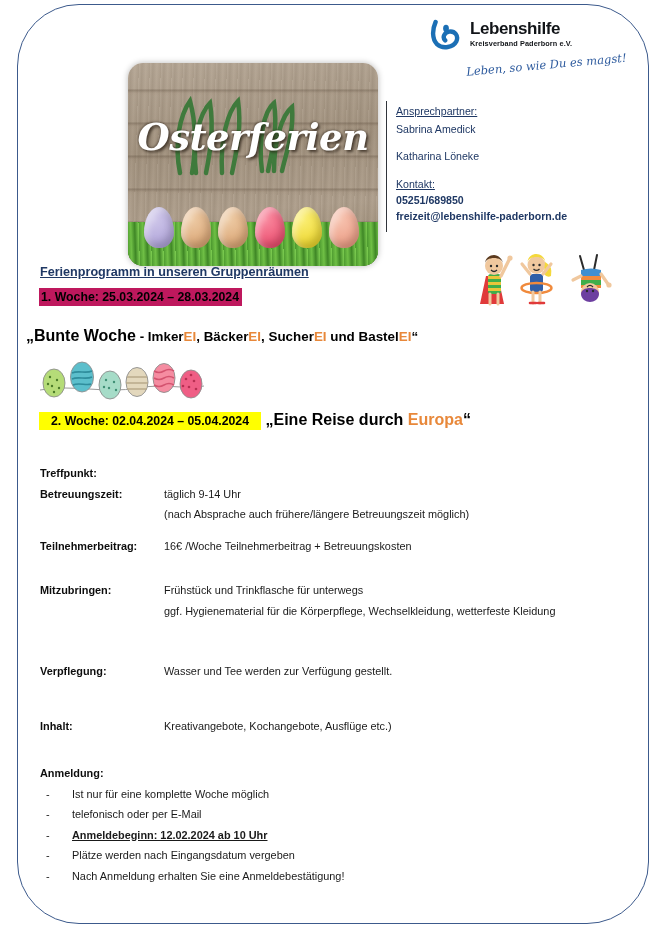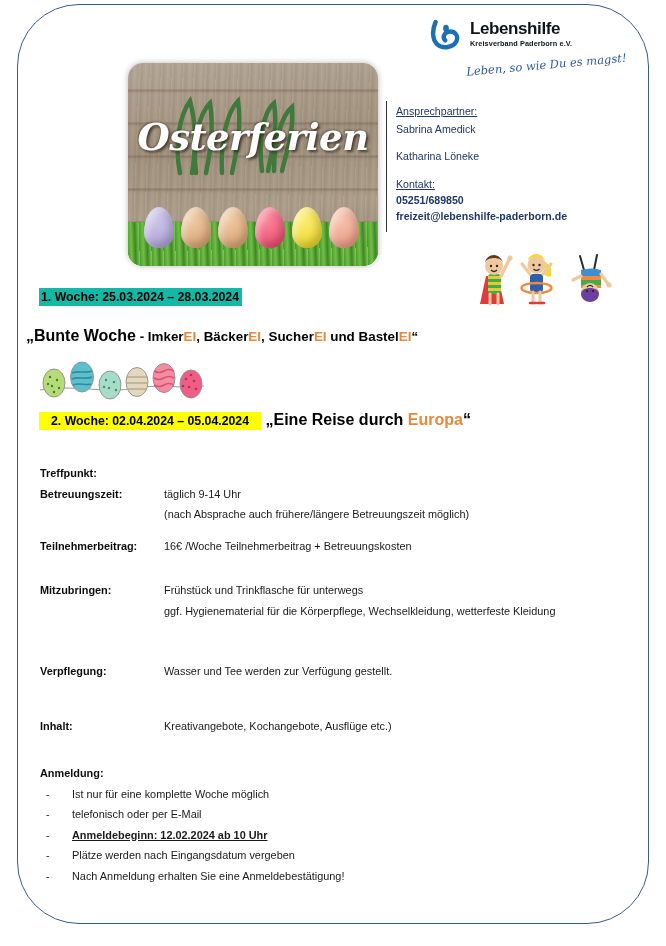--- a/index.html
+++ b/index.html
@@ -109,21 +109,21 @@
 
   
   #prog-head {
     position: absolute; left: 40px; top: 265px;
     font-size: 12.6px; font-weight: bold; color: #1f3864;
     text-decoration: underline;
   }
   #week1 {
     position: absolute; left: 39px; top: 288px;
     font-size: 12.3px; font-weight: bold; color: #000000;
-    background: #14b8a6; padding: 2px 3px 2px 2px;
+    background: #be185d; padding: 2px 3px 2px 2px;
   }
   #bunte {
     position: absolute; left: 26px; top: 327px;
     font-size: 16px; color: #000000; font-weight: bold;
     white-space: nowrap;
   }
   #bunte .sm { font-size: 13.4px; }
   #bunte .ei { color: #e8883a; }
   #egg-strip { position: absolute; left: 34px; top: 357px; width: 175px; height: 46px; }
   #week2 {
@@ -201,20 +201,21 @@
   <div id="contact-rule"></div>
   <div id="contact">
     <div class="lbl">Ansprechpartner:</div>
     <div class="nm">Sabrina Amedick</div>
     <div class="nm">Katharina Löneke</div>
     <div class="k-lbl">Kontakt:</div>
     <div class="bold">05251/689850</div>
     <div class="bold">freizeit@lebenshilfe-paderborn.de</div>
   </div>
 
+  <div id="prog-head">Ferienprogramm in unseren Gruppenräumen</div>
   <div id="week1">1. Woche: 25.03.2024 – 28.03.2024</div>
 
   <div id="bunte">
     <span>„</span><span>Bunte Woche</span><span class="sm"> - </span><span class="sm" id="w1items"><span>Imker</span><span class="ei">EI</span><span>, </span><span>Bäcker</span><span class="ei">EI</span><span>, </span><span>Sucher</span><span class="ei">EI</span><span> und </span><span>Bastel</span><span class="ei">EI</span></span><span class="sm">“</span>
   </div>
 
   <svg id="egg-strip" viewBox="0 0 175 46">
     <path d="M6 33 C40 27 70 37 104 31 C130 26 152 33 170 29" fill="none" stroke="#9a9a9a" stroke-width="1"></path>
     <g stroke="#8d8d8d" stroke-width="0.9">
       <ellipse cx="20" cy="26" rx="11" ry="14" fill="#b5dc78"></ellipse>

